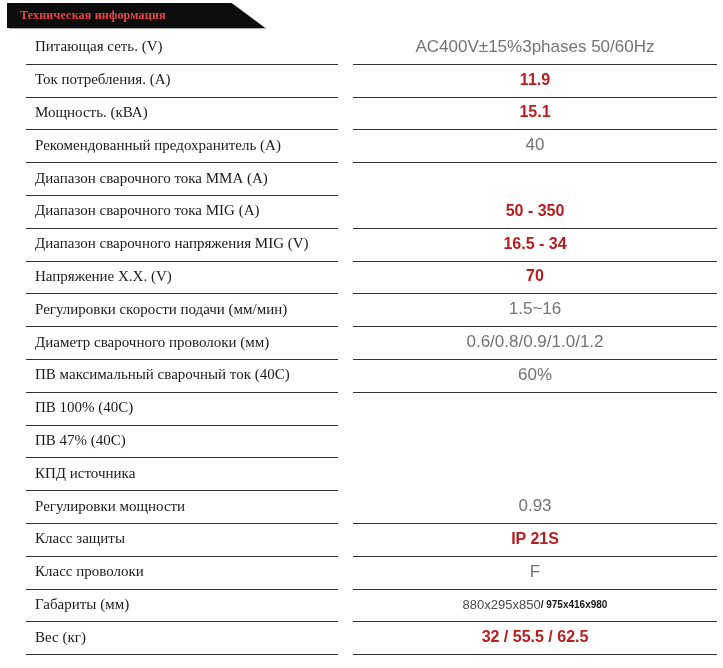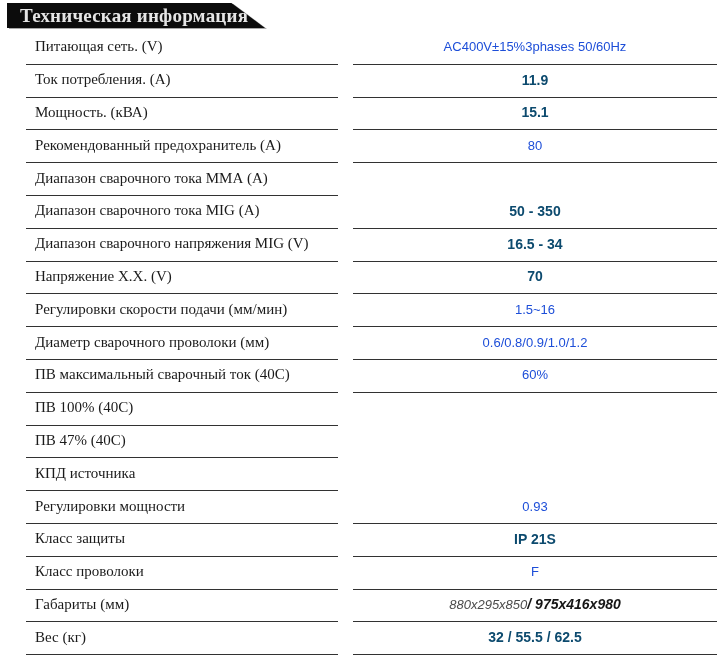--- a/index.html
+++ b/index.html
@@ -7,45 +7,45 @@
     width:723px;height:668px;background:#ffffff;position:relative;overflow:hidden;
     font-family:"Liberation Serif",serif;
   }
   .banner-wrap{
     position:absolute;left:7px;top:3px;
     filter:drop-shadow(2px 1px 0 #a8a8a8);
   }
   .banner{
     width:258px;height:25px;background:#0c0c0c;
     clip-path:polygon(0 0,87% 0,100% 100%,0 100%);
-    color:#e5e5e5;font-weight:bold;font-size:19px;line-height:25px;
+    color:#ef4444;font-weight:bold;font-size:12px;line-height:25px;
     padding-left:13px;box-sizing:border-box;letter-spacing:.2px;
     font-family:"Liberation Serif",serif;
   }
   .spec-table{
     position:absolute;left:8px;top:32px;width:723px;
   }
   .row{display:flex;height:32.8px;}
   .cell{
     display:flex;align-items:center;
     border-bottom:1.8px solid #323232;box-sizing:border-box;
   }
   .cell.label{
     margin-left:18px;width:312px;padding-left:9px;padding-bottom:2px;
     font-size:15px;color:#1b1b1b;white-space:nowrap;
   }
   .cell.value{
     margin-left:15px;width:364px;justify-content:center;padding-bottom:2px;
     font-family:"Liberation Sans","DejaVu Sans",sans-serif;white-space:nowrap;
   }
-  .value.gray{color:#1d4ed8;font-size:13px;}
-  .value.dark{color:#0c4a6e;font-size:14px;font-weight:bold;}
-  .value.mix{font-size:13px;font-style:italic;}
+  .value.gray{color:#737373;font-size:17px;}
+  .value.dark{color:#b91c1c;font-size:16px;font-weight:bold;}
+  .value.mix{font-size:13px;}
   .value.mix .part-gray{color:#4b4b4b;}
-  .value.mix .part-dark{color:#161616;font-weight:bold;font-size:14px;}
+  .value.mix .part-dark{color:#161616;font-weight:bold;font-size:10px;}
 </style>
 </head>
 <body>
 
 <div class="banner-wrap">
   <div class="banner">Техническая информация</div>
 </div>
 
 <div class="spec-table">
     <div class="row">
@@ -55,21 +55,21 @@
     <div class="row">
       <div class="cell label">Ток потребления.  (А)</div>
       <div class="cell value dark">11.9</div>
     </div>
     <div class="row">
       <div class="cell label">Мощность. (кВА)</div>
       <div class="cell value dark">15.1</div>
     </div>
     <div class="row">
       <div class="cell label">Рекомендованный предохранитель (А)</div>
-      <div class="cell value gray">80</div>
+      <div class="cell value gray">40</div>
     </div>
     <div class="row">
       <div class="cell label">Диапазон сварочного тока  ММА (А)</div>
     </div>
     <div class="row">
       <div class="cell label">Диапазон сварочного тока  MIG (А)</div>
       <div class="cell value dark">50 - 350</div>
     </div>
     <div class="row">
       <div class="cell label">Диапазон сварочного напряжения  MIG (V)</div>

